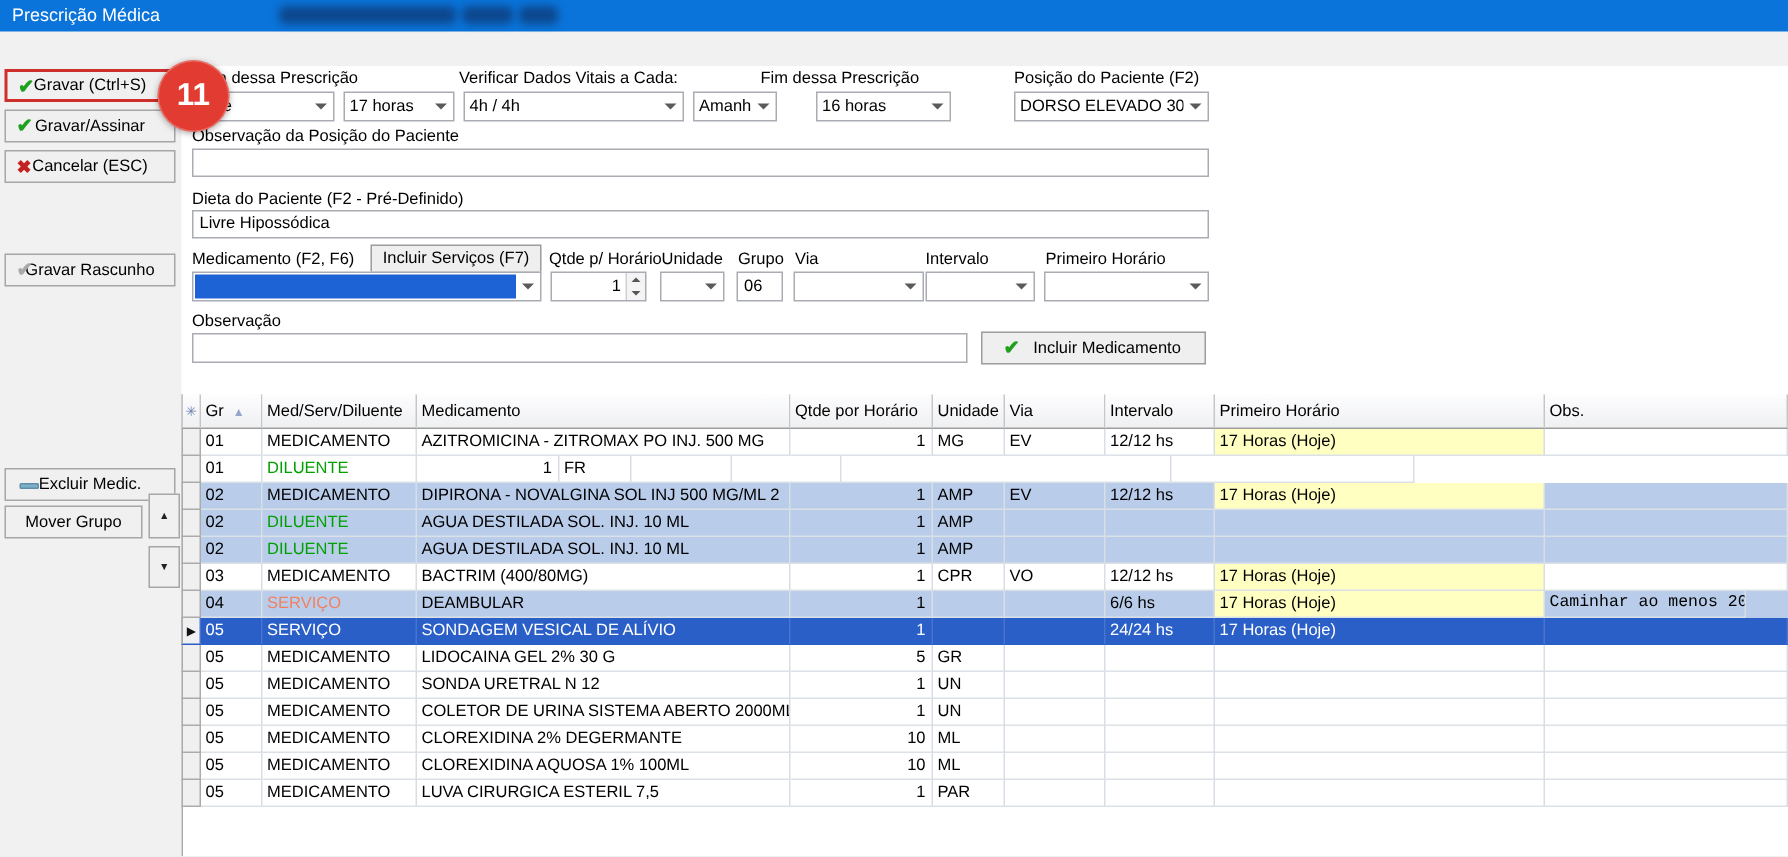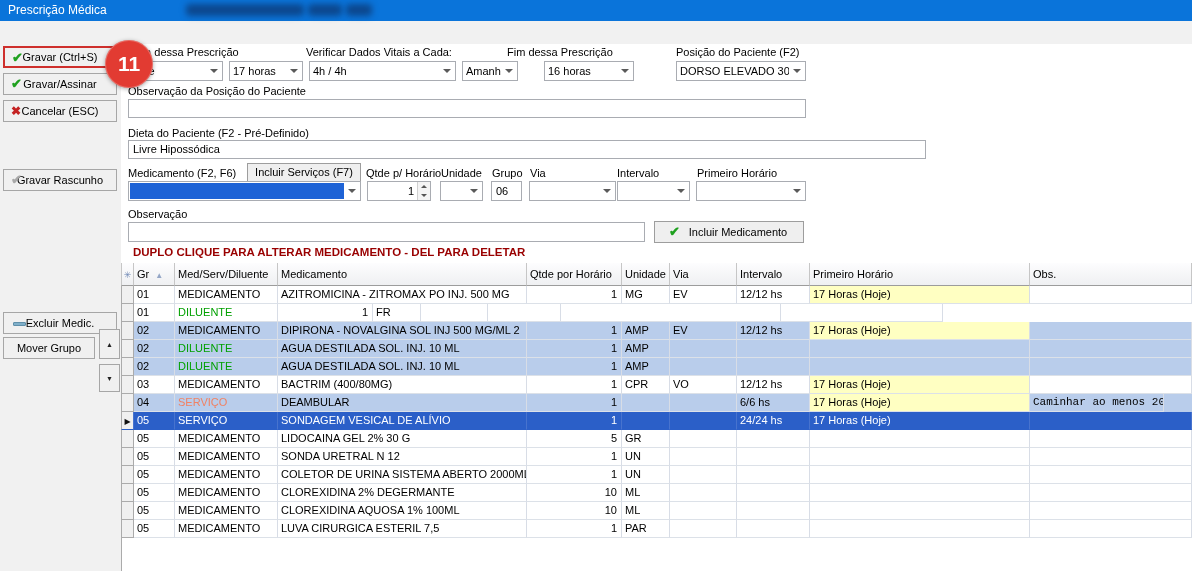--- a/index.html
+++ b/index.html
@@ -175,21 +175,21 @@
     <span class="cval">DORSO ELEVADO 30 G</span>
     <span class="cbtn">
         <i class="tri-down"></i>
       </span>
   </div>
 
   <div class="flabel" style="left:128px;top:85px;">Observação da Posição do Paciente</div>
   <div class="tinput" style="left:128px;top:99px;width:678px;"></div>
 
   <div class="flabel" style="left:128px;top:127px;">Dieta do Paciente (F2 - Pré-Definido)</div>
-  <div class="tinput" style="left:128px;top:140px;width:798px;">Livre Hipossódica</div>
+  <div class="tinput" style="left:128px;top:140px;width:678px;">Livre Hipossódica</div>
 
   <div class="flabel" style="left:128px;top:167px;">Medicamento (F2, F6)</div>
   <div class="fbtn" style="left:247px;top:163px;width:114px;height:19px;line-height:17px;">Incluir Serviços (F7)</div>
   <div class="flabel" style="left:366px;top:167px;">Qtde p/ Horário</div>
   <div class="flabel" style="left:441px;top:167px;">Unidade</div>
   <div class="flabel" style="left:492px;top:167px;">Grupo</div>
   <div class="flabel" style="left:530px;top:167px;">Via</div>
   <div class="flabel" style="left:617px;top:167px;">Intervalo</div>
   <div class="flabel" style="left:697px;top:167px;">Primeiro Horário</div>
 
@@ -236,21 +236,20 @@
       </span>
   </div>
 
   <div class="flabel" style="left:128px;top:208px;">Observação</div>
   <div class="tinput" style="left:128px;top:222px;width:517px;height:20px;"></div>
   <div class="fbtn" style="left:654px;top:221px;width:150px;height:22px;line-height:20px;">
     <span class="chk" style="position:absolute;left:14px;top:0;line-height:20px;">✔</span>
     <span style="padding-left:18px;">Incluir Medicamento</span>
   </div>
 
-  <div class="hint">DUPLO CLIQUE PARA ALTERAR MEDICAMENTO - DEL PARA DELETAR</div>
 
   <div id="gridHeader">
       <div class="gh first" style="width: 13px;"><span class="ast">✳</span></div>
       <div class="gh" style="width: 41px;">Gr<span class="sortarr">▲</span></div>
       <div class="gh" style="width: 103px;">Med/Serv/Diluente</div>
       <div class="gh" style="width: 249px;">Medicamento</div>
       <div class="gh" style="width: 95px;">Qtde por Horário</div>
       <div class="gh" style="width: 48px;">Unidade</div>
       <div class="gh" style="width: 67px;">Via</div>
       <div class="gh" style="width: 73px;">Intervalo</div>

